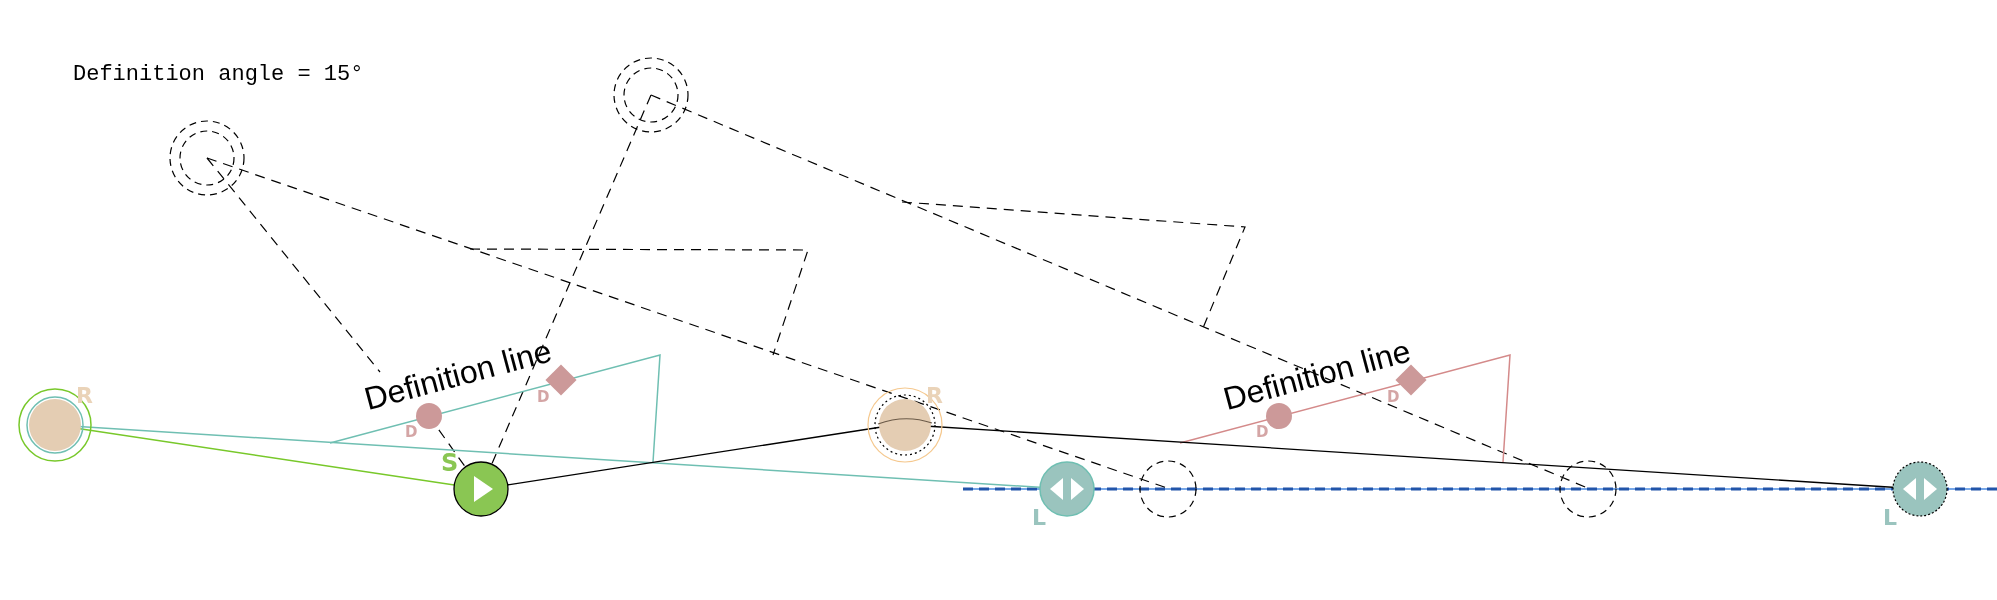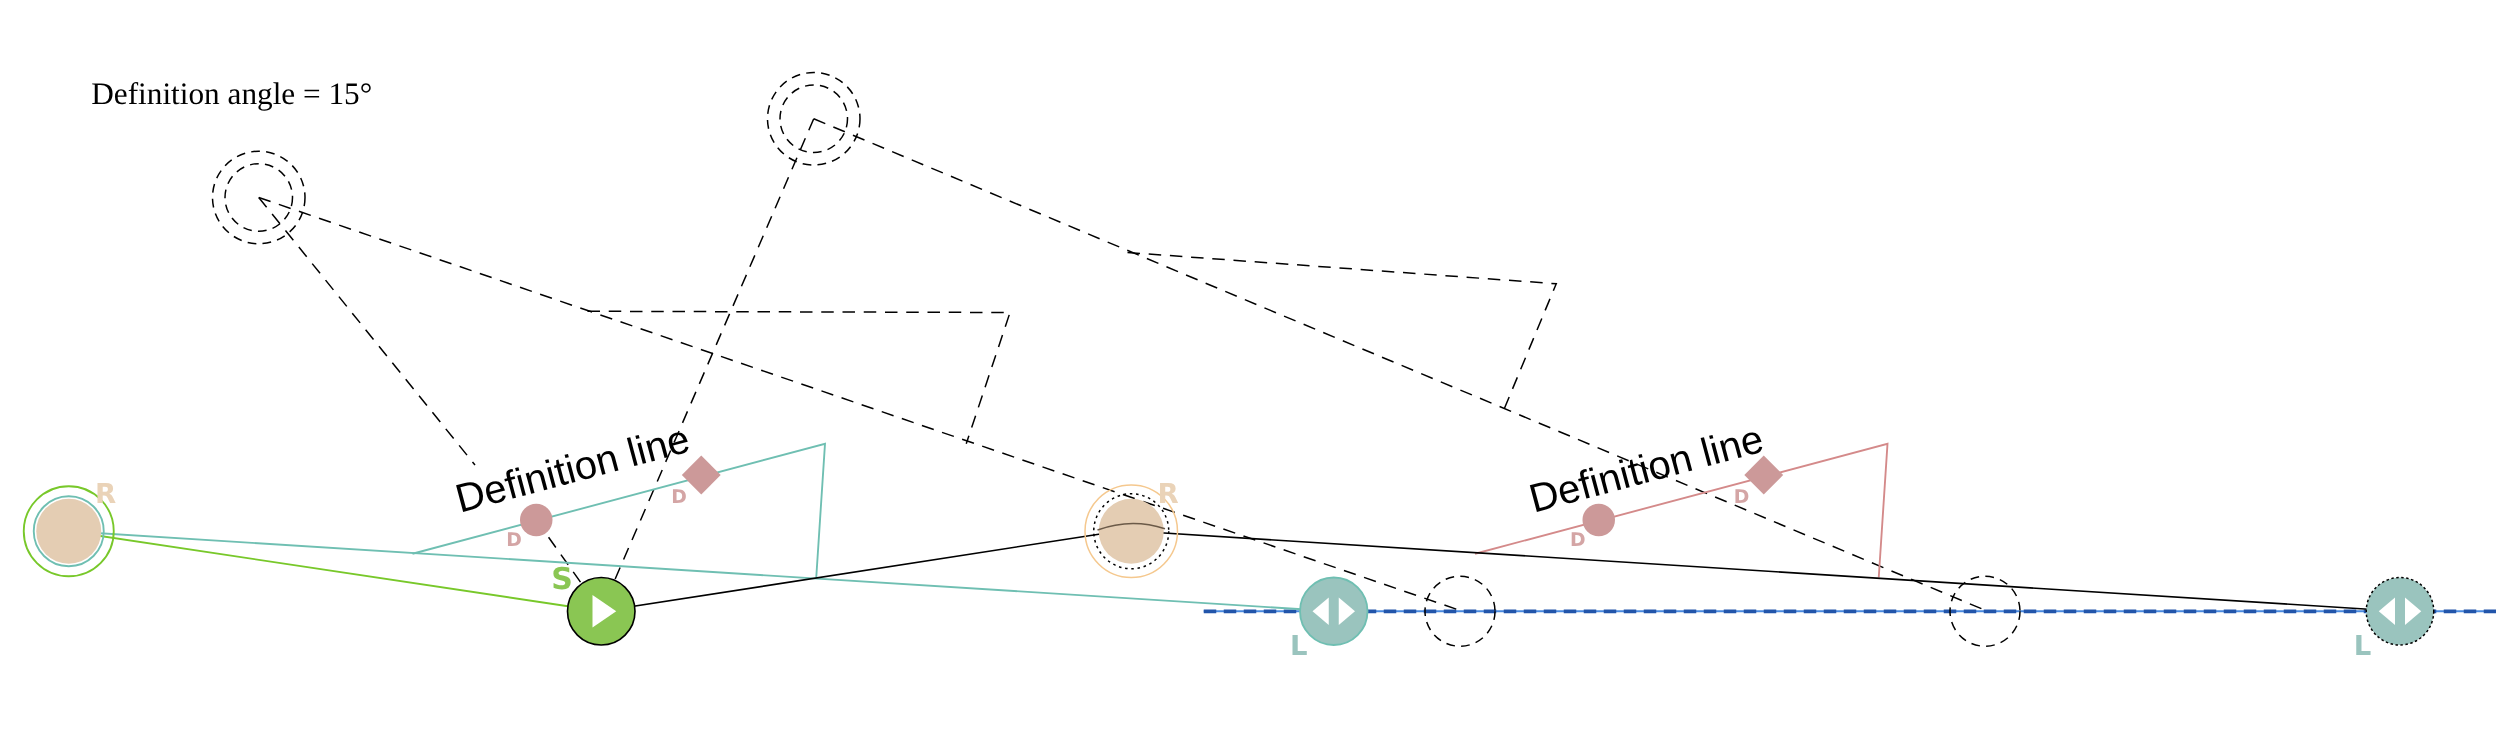--- a/index.html
+++ b/index.html
@@ -1,18 +1,18 @@
 <!DOCTYPE html>
 <html><head>
 <meta charset="utf-8">
 <style>
   html, body { margin:0; padding:0; background:#ffffff; }
   body { width:1997px; height:600px; position:relative; overflow:hidden; font-family:"Liberation Sans", sans-serif; }
   svg { position:absolute; left:0; top:0; }
-  .title { position:absolute; left:73px; top:62px; font-size:25px; color:#000; white-space:nowrap; font-family:Liberation Serif, serif; }
+  .title { position:absolute; left:73px; top:62px; font-size:22px; color:#000; white-space:nowrap; font-family:Liberation Mono, monospace; }
   .defline { position:absolute; font-size:32px; color:#000; white-space:nowrap; transform-origin:0 100%; font-family:"Liberation Sans", sans-serif; }
   .lbl { position:absolute; font-family:"DejaVu Sans", sans-serif; font-weight:bold; }
 </style>
 </head>
 <body>
 
 <svg width="1997" height="600" viewBox="0 0 1997 600" xmlns="http://www.w3.org/2000/svg">
 
   <g>
     <line x1="963" y1="489" x2="1997" y2="489" stroke="#4a8ae0" stroke-width="1.5"></line>

